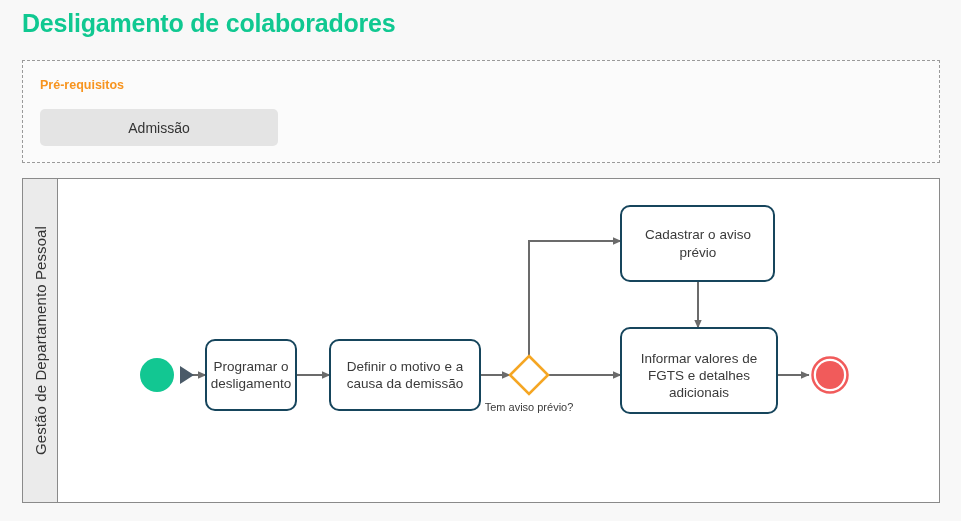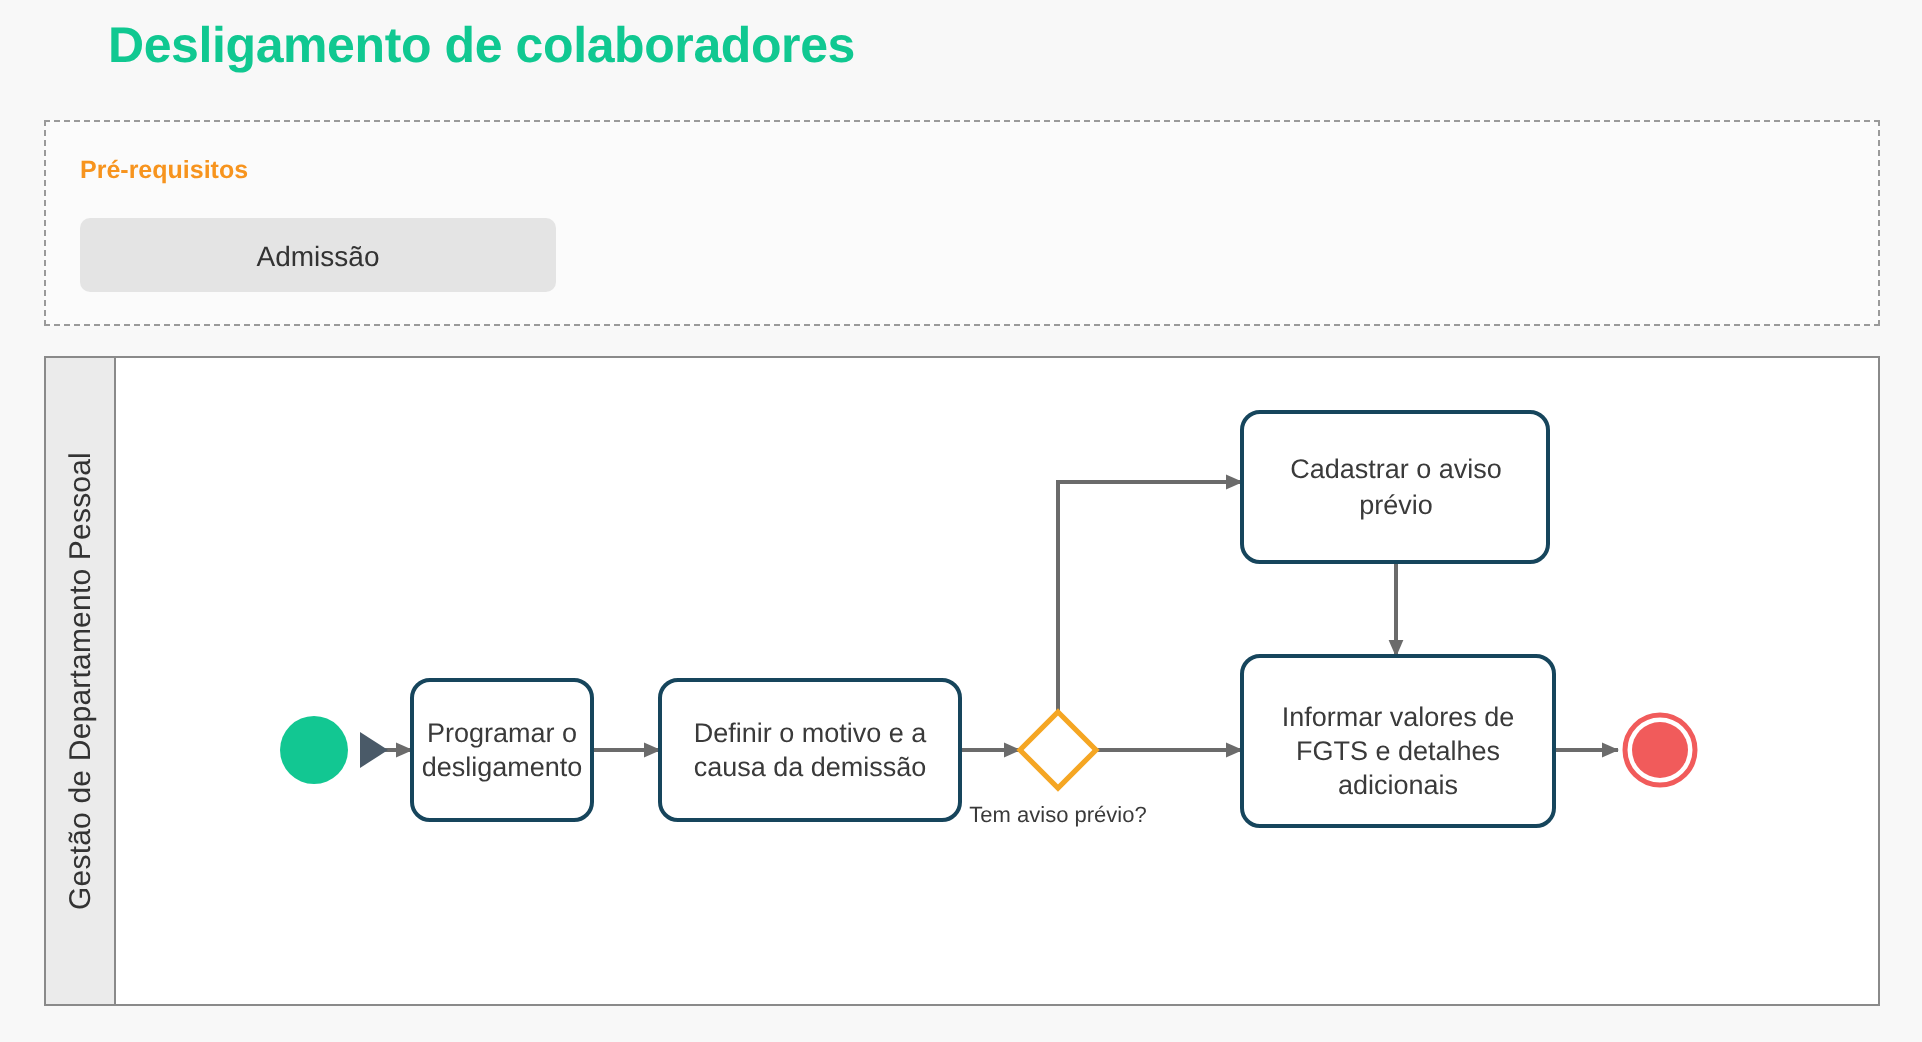--- a/index.html
+++ b/index.html
@@ -25,21 +25,20 @@
   
   #page-title {
     position: absolute;
     left: 22px;
     top: 9px;
     font-size: 25px;
     font-weight: bold;
     color: #10c891;
     letter-spacing: -0.2px;
     white-space: nowrap;
-    margin-left: 32px;
   }
 
   
   #prereq-panel {
     position: absolute;
     left: 22px;
     top: 60px;
     width: 918px;
     height: 103px;
     border: 1px dashed #9a9a9a;

